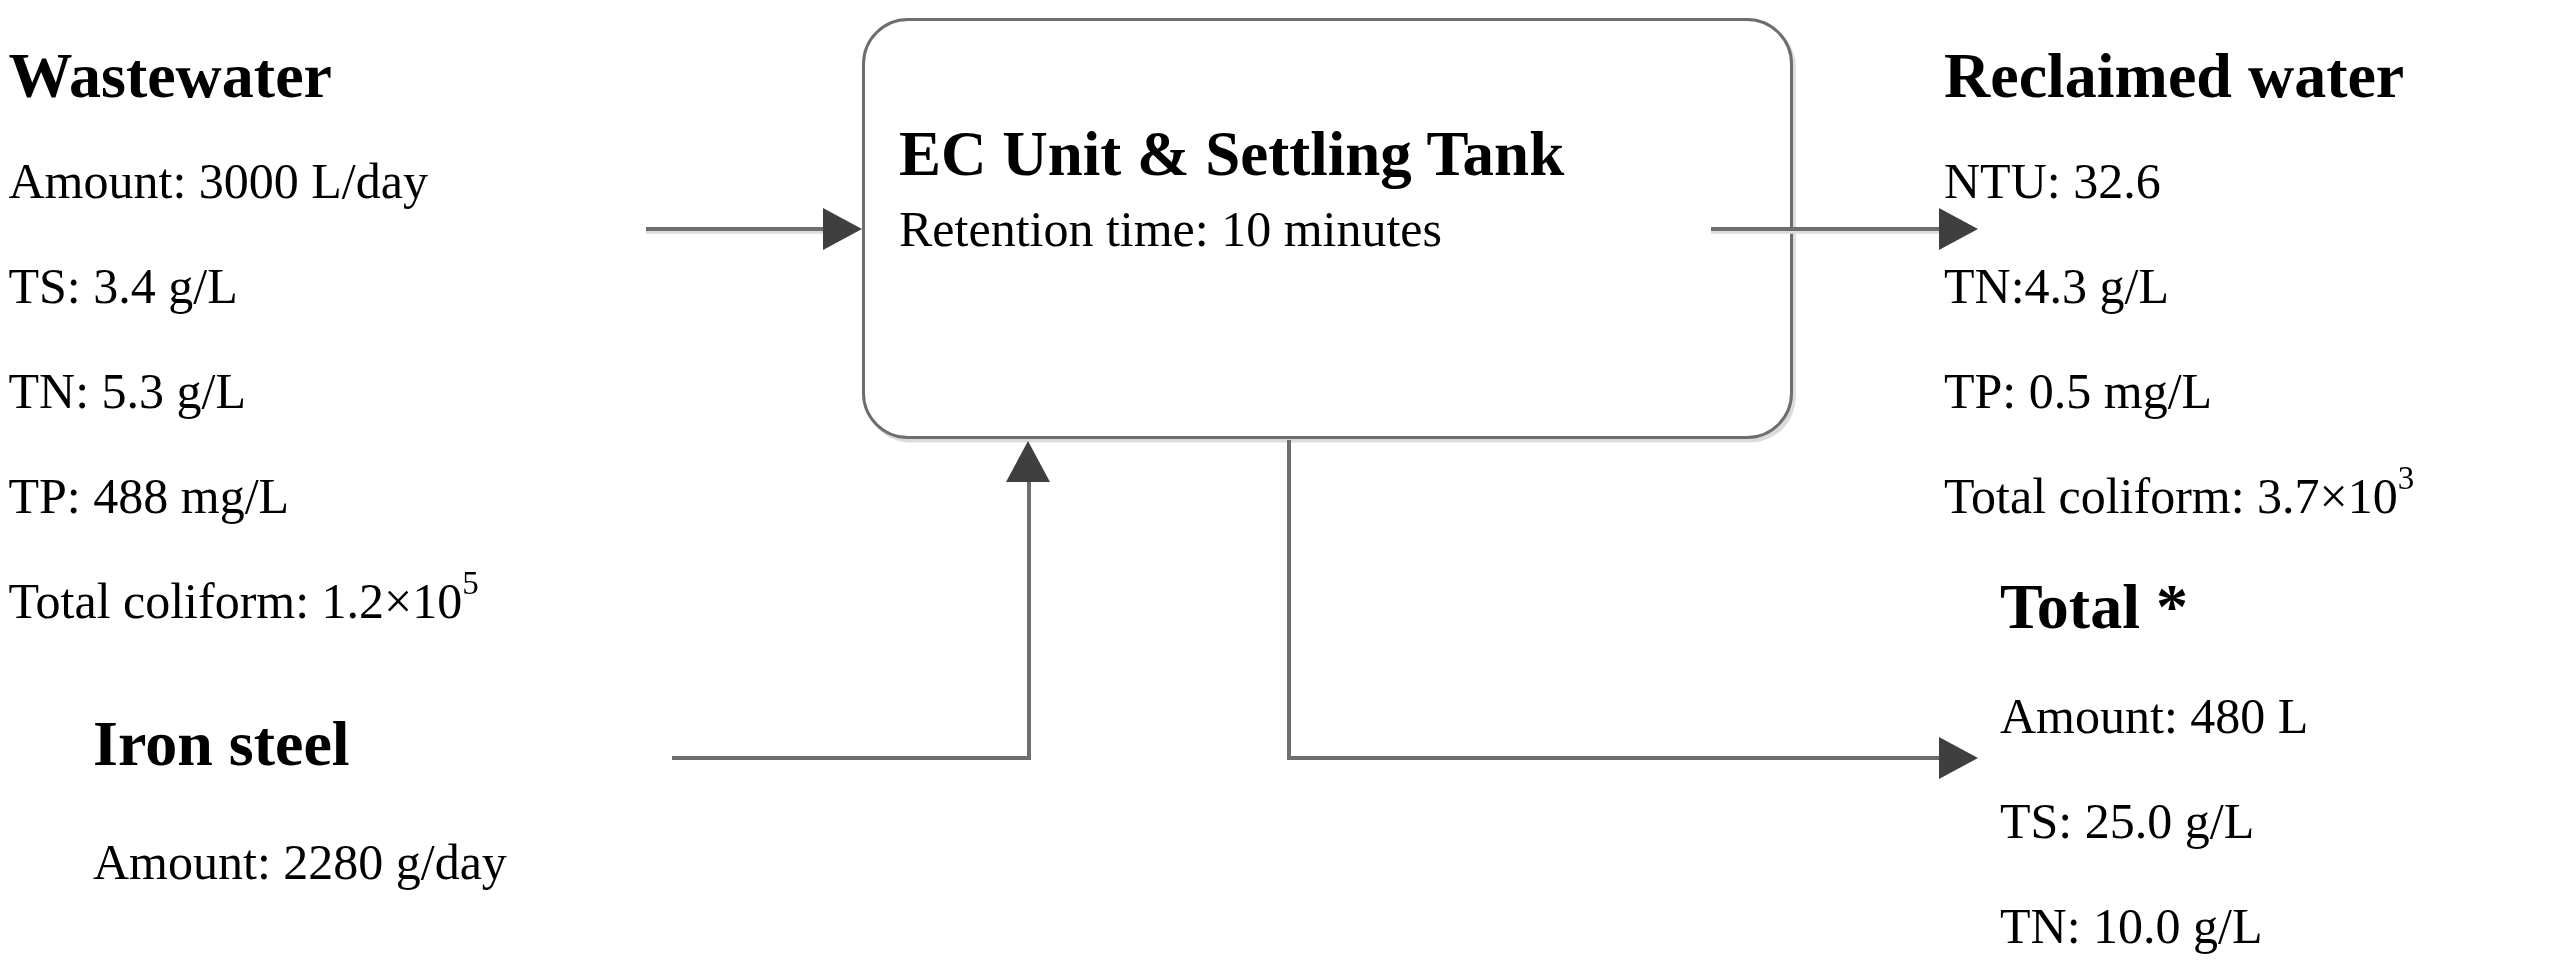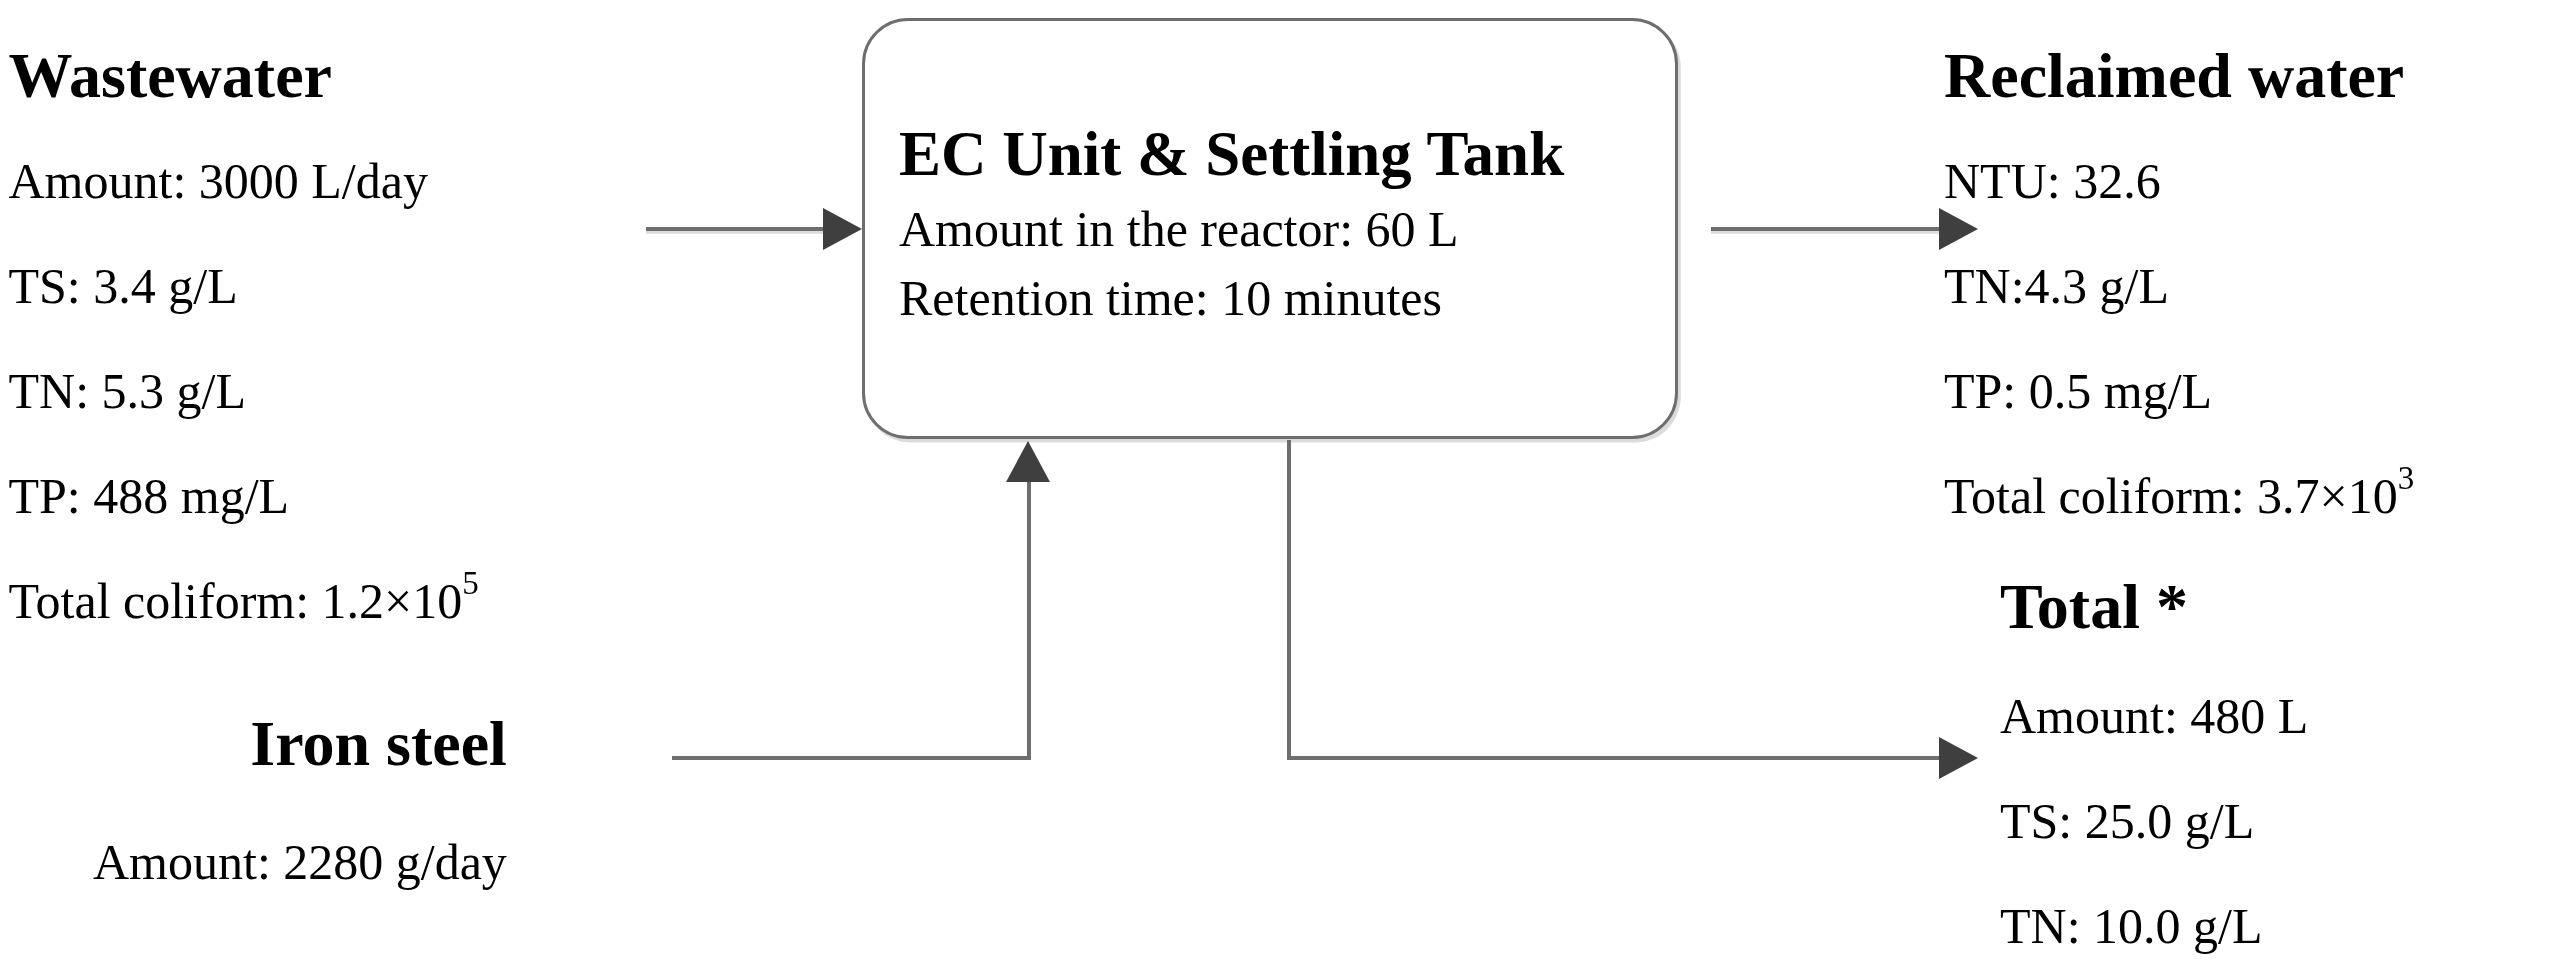--- a/index.html
+++ b/index.html
@@ -17,21 +17,21 @@
     background:var(--bg);
     font-family:"Liberation Serif", serif;
     color:var(--text);
     overflow:hidden;
   }
   .blk{position:absolute;white-space:pre;}
   .blk-title{font-size:64px;font-weight:bold;line-height:71px;}
   .row{font-size:50px;line-height:69px;margin-top:12px;}
   .exp{font-size:33px;line-height:0;vertical-align:24px;}
   .process-box{
-    position:absolute;left:862px;top:18px;width:816px;height:421px;
+    position:absolute;left:862px;top:18px;width:931px;height:421px;
     box-sizing:border-box;border:3.6px solid var(--border);border-radius:46px;
     background:var(--bg);box-shadow:2.8px 3.6px 0 var(--shadow);
   }
   .process-title{margin:98px 0 5px 34px;font-size:63px;font-weight:bold;line-height:71px;white-space:pre;}
   .process-row{margin-left:34px;font-size:50px;line-height:69px;white-space:pre;}
   .hline,.vline{position:absolute;background:var(--line);}
   .hline{height:4.3px;}
   .vline{width:3.6px;}
   .hline.main{box-shadow:0 2.8px 0 var(--shadow);}
   .arr-right{
@@ -53,27 +53,26 @@
   <div class="blk" style="left:8.5px;top:15.7px;">
     <div class="blk-title">Wastewater</div>
     <div class="row">Amount: 3000 L/day</div>
     <div class="row">TS: 3.4 g/L</div>
     <div class="row">TN: 5.3 g/L</div>
     <div class="row">TP: 488 mg/L</div>
     <div class="row"><span>Total coliform: 1.2×10</span><sup class="exp">5</sup></div>
   </div>
 
   <div class="blk" style="left:93px;top:684px;">
-    <div class="blk-title" style="margin-bottom:13px;text-align:right;">Iron steel</div>
+    <div class="blk-title" style="margin-bottom:13px;">Iron steel</div>
     <div class="row">Amount: 2280 g/day</div>
   </div>
 
   <div class="process-box">
     <div class="process-title">EC Unit &amp; Settling Tank</div>
-    <div class="process-row">Amount in the reactor: 60 L</div>
     <div class="process-row">Retention time: 10 minutes</div>
   </div>
 
   <div class="blk" style="left:1944px;top:15.7px;">
     <div class="blk-title">Reclaimed water</div>
     <div class="row">NTU: 32.6</div>
     <div class="row">TN:4.3 g/L</div>
     <div class="row">TP: 0.5 mg/L</div>
     <div class="row"><span>Total coliform: 3.7×10</span><sup class="exp">3</sup></div>
   </div>

